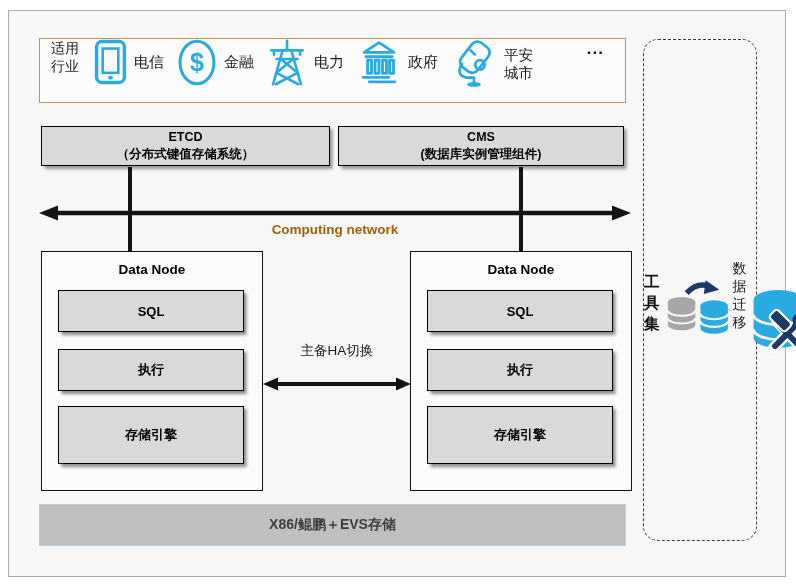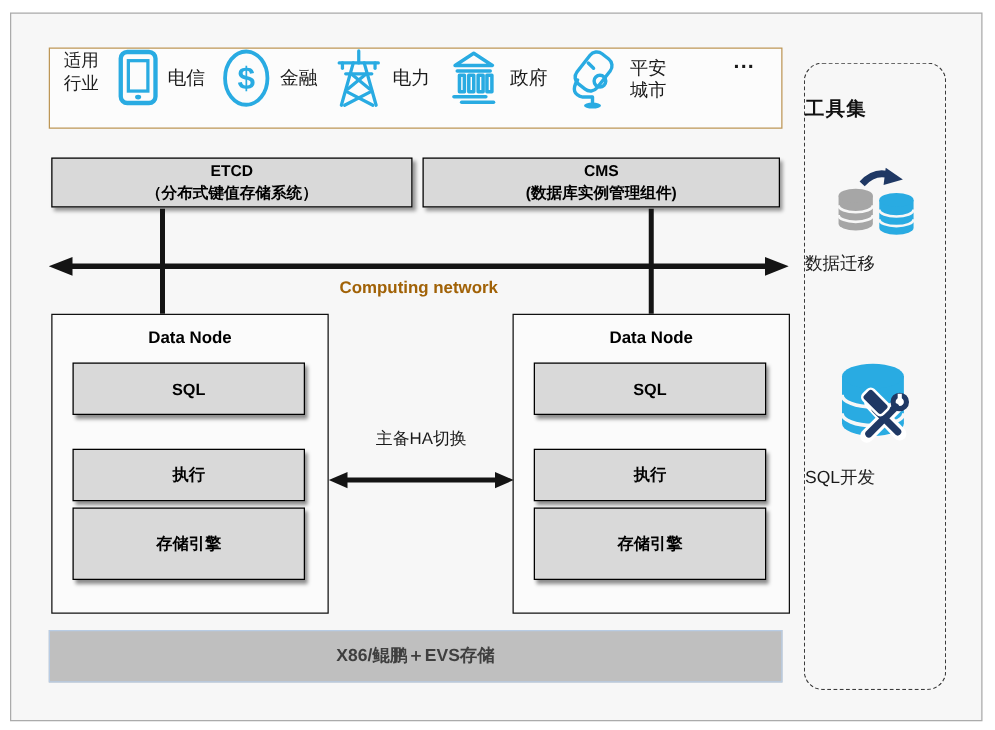--- a/index.html
+++ b/index.html
@@ -38,37 +38,37 @@
   
   .dnode{position:absolute;top:240px;width:220px;height:238px;border:1.6px solid #111;background:#fbfbfb;}
   .dnode.left{left:32px;}
   .dnode.right{left:401px;}
   .dnode .title{margin-top:10px;text-align:center;font-size:13.5px;font-weight:bold;color:#000;}
   .layer{position:absolute;left:16px;width:184px;background:#d9d9d9;border:1.6px solid #000;
          box-shadow:2.5px 3px 3px rgba(0,0,0,0.45);
          display:flex;align-items:center;justify-content:center;
          font-size:13px;font-weight:bold;color:#000;}
   .layer.l0{top:38px;height:40px;}
-  .layer.l1{top:107px;height:40px;}
+  .layer.l1{top:97px;height:40px;}
   .layer.l2{top:154px;height:56px;}
 
   .ha-label{position:absolute;left:254px;top:331px;width:148px;text-align:center;
             font-size:13.5px;color:#1a1a1a;}
   .ha-arrow{position:absolute;left:254px;top:365px;width:148px;height:16px;}
 
   
   .infra-bar{position:absolute;left:30px;top:493px;width:585px;height:40px;
     background:#bfbfbf;border:1.5px solid #b8cce4;
     display:flex;align-items:center;justify-content:center;
     font-size:14px;font-weight:bold;color:#3f3f3f;}
 
   
-  .toolset{position:absolute;left:634px;top:39px;width:112px;height:500px;
+  .toolset{position:absolute;left:634px;top:28px;width:112px;height:500px;
     border:1.3px dashed #3c3c3c;border-radius:15px;
-    display:flex;flex-direction:column;}
+    display:flex;flex-direction:row;align-items:center;}
   .toolset .title{margin-top:26px;font-size:15.5px;font-weight:bold;color:#111;letter-spacing:1px;}
   .tool-icon{display:flex;align-items:center;justify-content:center;}
   .tool-icon.mig{margin-top:36px;}
   .tool-icon.dev{margin-top:66px;}
   .tool-label{margin-top:11px;font-size:14px;color:#1a1a1a;}
 </style>
 </head>
 <body>
 
 <div class="canvas">

